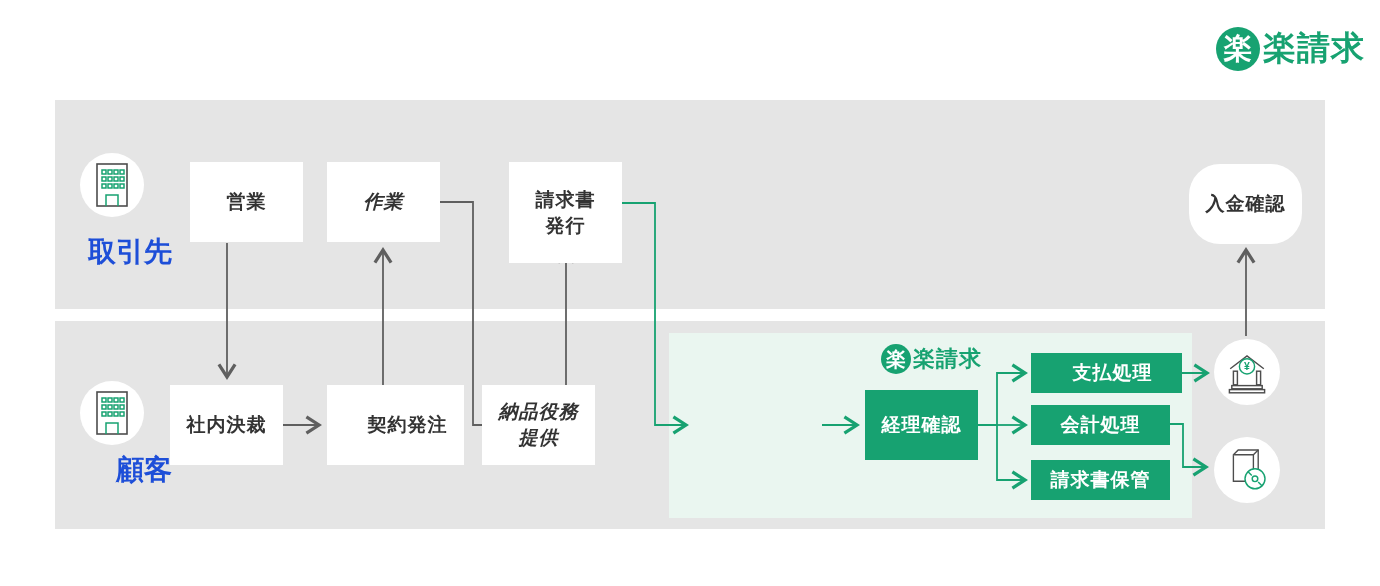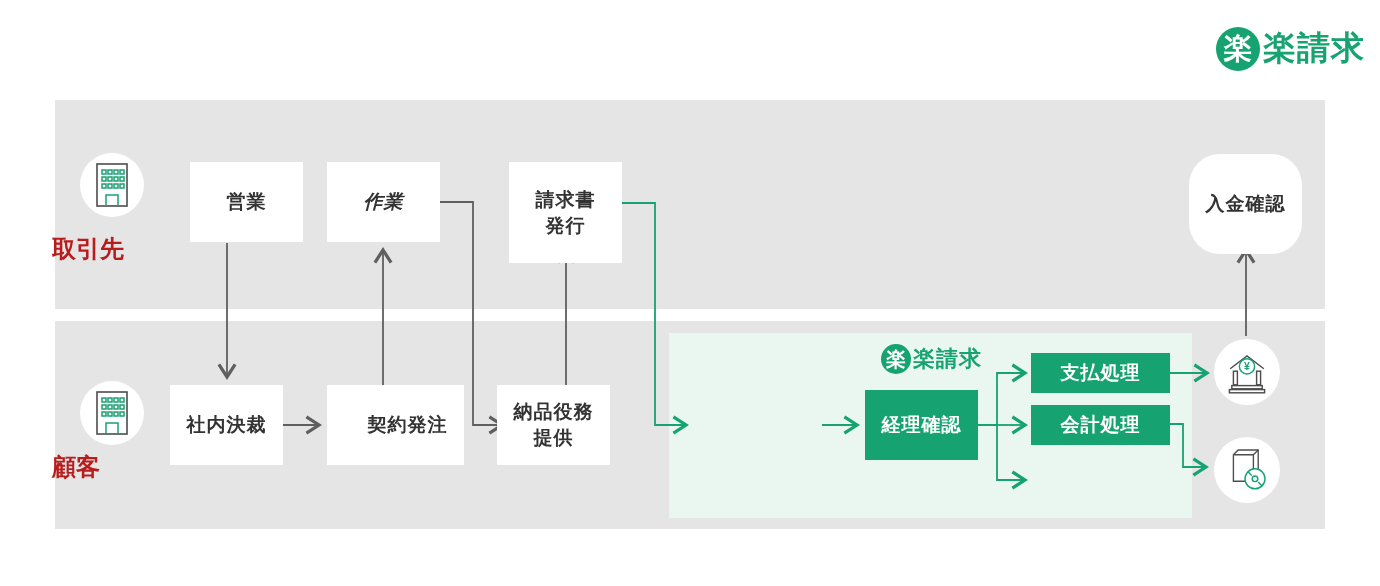--- a/index.html
+++ b/index.html
@@ -13,21 +13,21 @@
 
   
   .brand{position:absolute;left:1216px;top:26px;display:flex;align-items:center;gap:3px;}
   .brand .mark{width:44px;height:44px;border-radius:50%;background:#17a271;color:#ffffff;
     font-weight:bold;font-size:29px;display:flex;align-items:center;justify-content:center;}
   .brand .word{color:#17a271;font-weight:bold;font-size:33px;letter-spacing:1px;}
 
   
   .actor-circle{position:absolute;width:64px;height:64px;border-radius:50%;background:#ffffff;
     display:flex;align-items:center;justify-content:center;}
-  .actor-label{position:absolute;width:120px;text-align:left;font-size:24px;font-weight:bold;color:#b91c1c;}
+  .actor-label{position:absolute;width:120px;text-align:right;font-size:28px;font-weight:bold;color:#1d4ed8;}
 
   
   .pbox{position:absolute;background:#ffffff;color:#333333;font-size:19px;font-weight:bold;
     display:flex;flex-direction:column;align-items:center;justify-content:center;
     text-align:center;line-height:26px;letter-spacing:1px;}
   .gbox{position:absolute;background:#17a271;color:#ffffff;font-size:19px;font-weight:bold;
     display:flex;flex-direction:column;align-items:center;justify-content:center;
     text-align:center;line-height:26px;letter-spacing:1px;}
 
   
@@ -131,48 +131,51 @@
   <div class="pbox" style="left:170px;top:162px;width:113px;height:80px;margin-left:20px;">
     <span>営業</span>
   </div>
   <div class="pbox" style="left:327px;top:162px;width:113px;height:80px;font-style:italic;">
     <span>作業</span>
   </div>
   <div class="pbox" style="left:509px;top:162px;width:113px;height:101px;">
     <span>請求書</span>
     <span>発行</span>
   </div>
-  <div class="pbox" style="left:1189px;top:154px;width:113px;height:100px;border-radius:31px;">
+  <div class="pbox" style="left:1189px;top:164px;width:113px;height:80px;border-radius:31px;">
     <span>入金確認</span>
   </div>
 
   <div class="pbox" style="left:170px;top:385px;width:113px;height:80px;">
     <span>社内決裁</span>
   </div>
   <div class="pbox" style="left:327px;top:385px;width:113px;height:80px;padding-left:24px;">
     <span>契約発注</span>
   </div>
-  <div class="pbox" style="left:497px;top:385px;width:113px;height:80px;">
+  <div class="pbox" style="left:482px;top:385px;width:113px;height:80px;font-style:italic;">
     <span>納品役務</span>
     <span>提供</span>
   </div>
 
   <div class="panel-logo">
     <div class="mark">楽</div>
     <div class="word">楽請求</div>
   </div>
 
   <div class="gbox" style="left:865px;top:390px;width:113px;height:70px;text-align:right;">
     <span>経理確認</span>
   </div>
-  <div class="gbox" style="left:1031px;top:353px;width:139px;height:40px;">
+  <div class="gbox" style="left:1031px;top:353px;width:139px;height:40px;padding-left:12px;">
     <span>支払処理</span>
   </div>
   <div class="gbox" style="left:1031px;top:405px;width:139px;height:40px;">
     <span>会計処理</span>
+  </div>
+  <div class="gbox" style="left:1031px;top:460px;width:139px;height:40px;">
+    <span>請求書保管</span>
   </div>
 
   <div class="icon-circle" style="left:1214px;top:339px;">
     <svg width="48" height="48" viewBox="0 0 60 60">
       <g fill="none" stroke="#4d4d4d" stroke-width="1.8">
         <path d="M9,26 L30,10 L51,26"></path>
         <rect x="13" y="29" width="5" height="17"></rect>
         <rect x="42" y="29" width="5" height="17"></rect>
         <rect x="11" y="47" width="38" height="4"></rect>
         <rect x="8" y="52" width="44" height="4"></rect>

